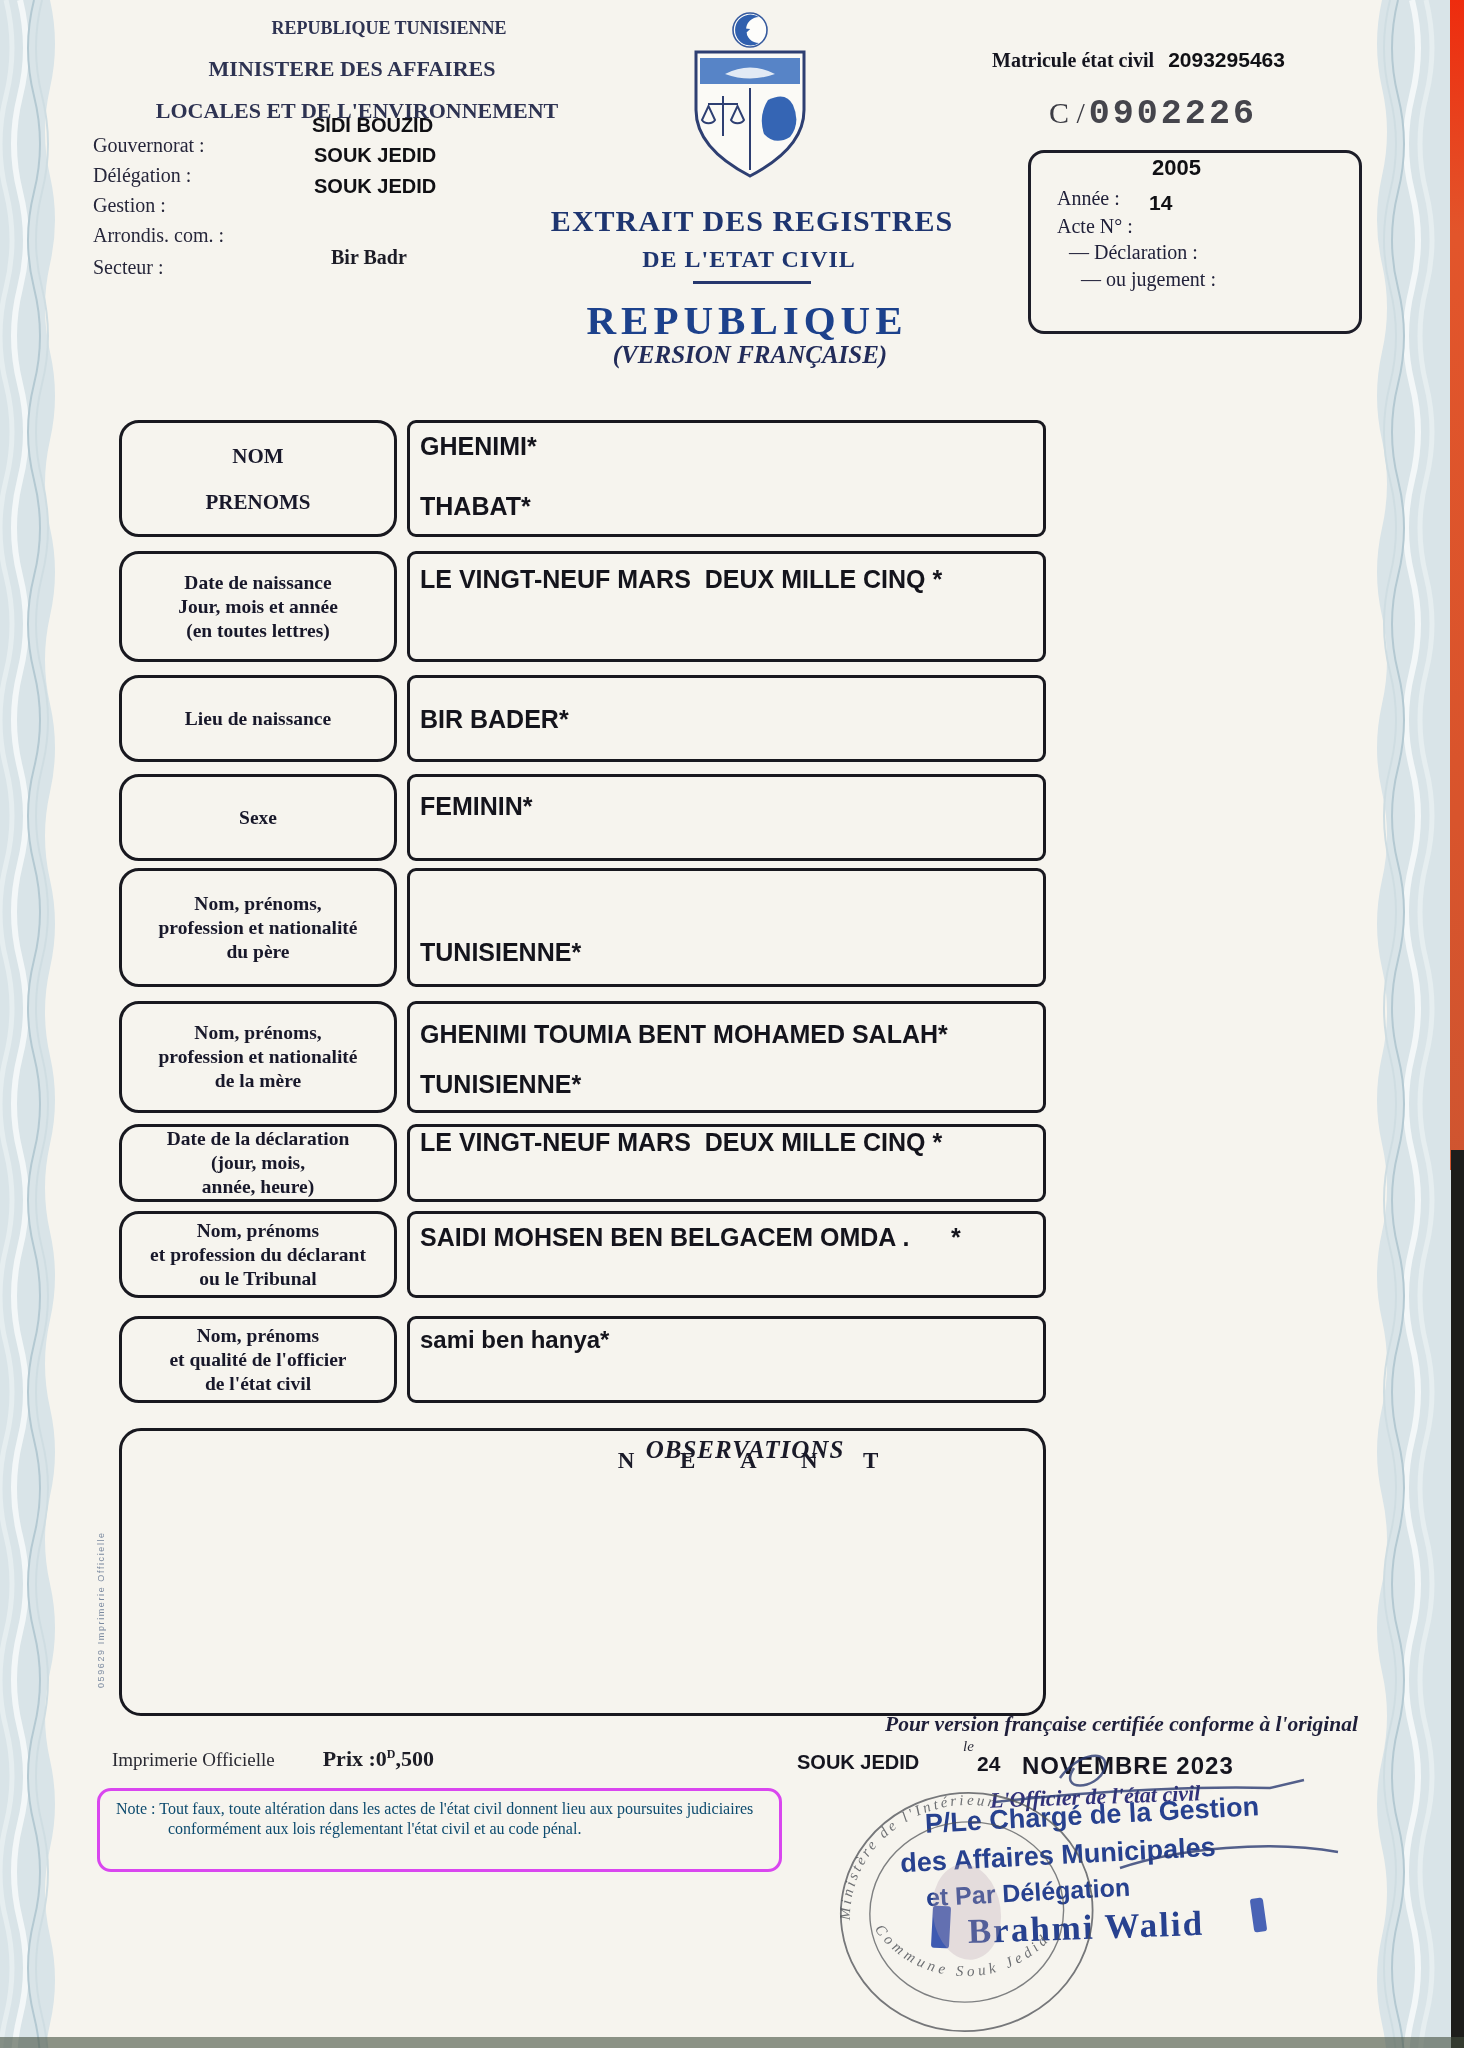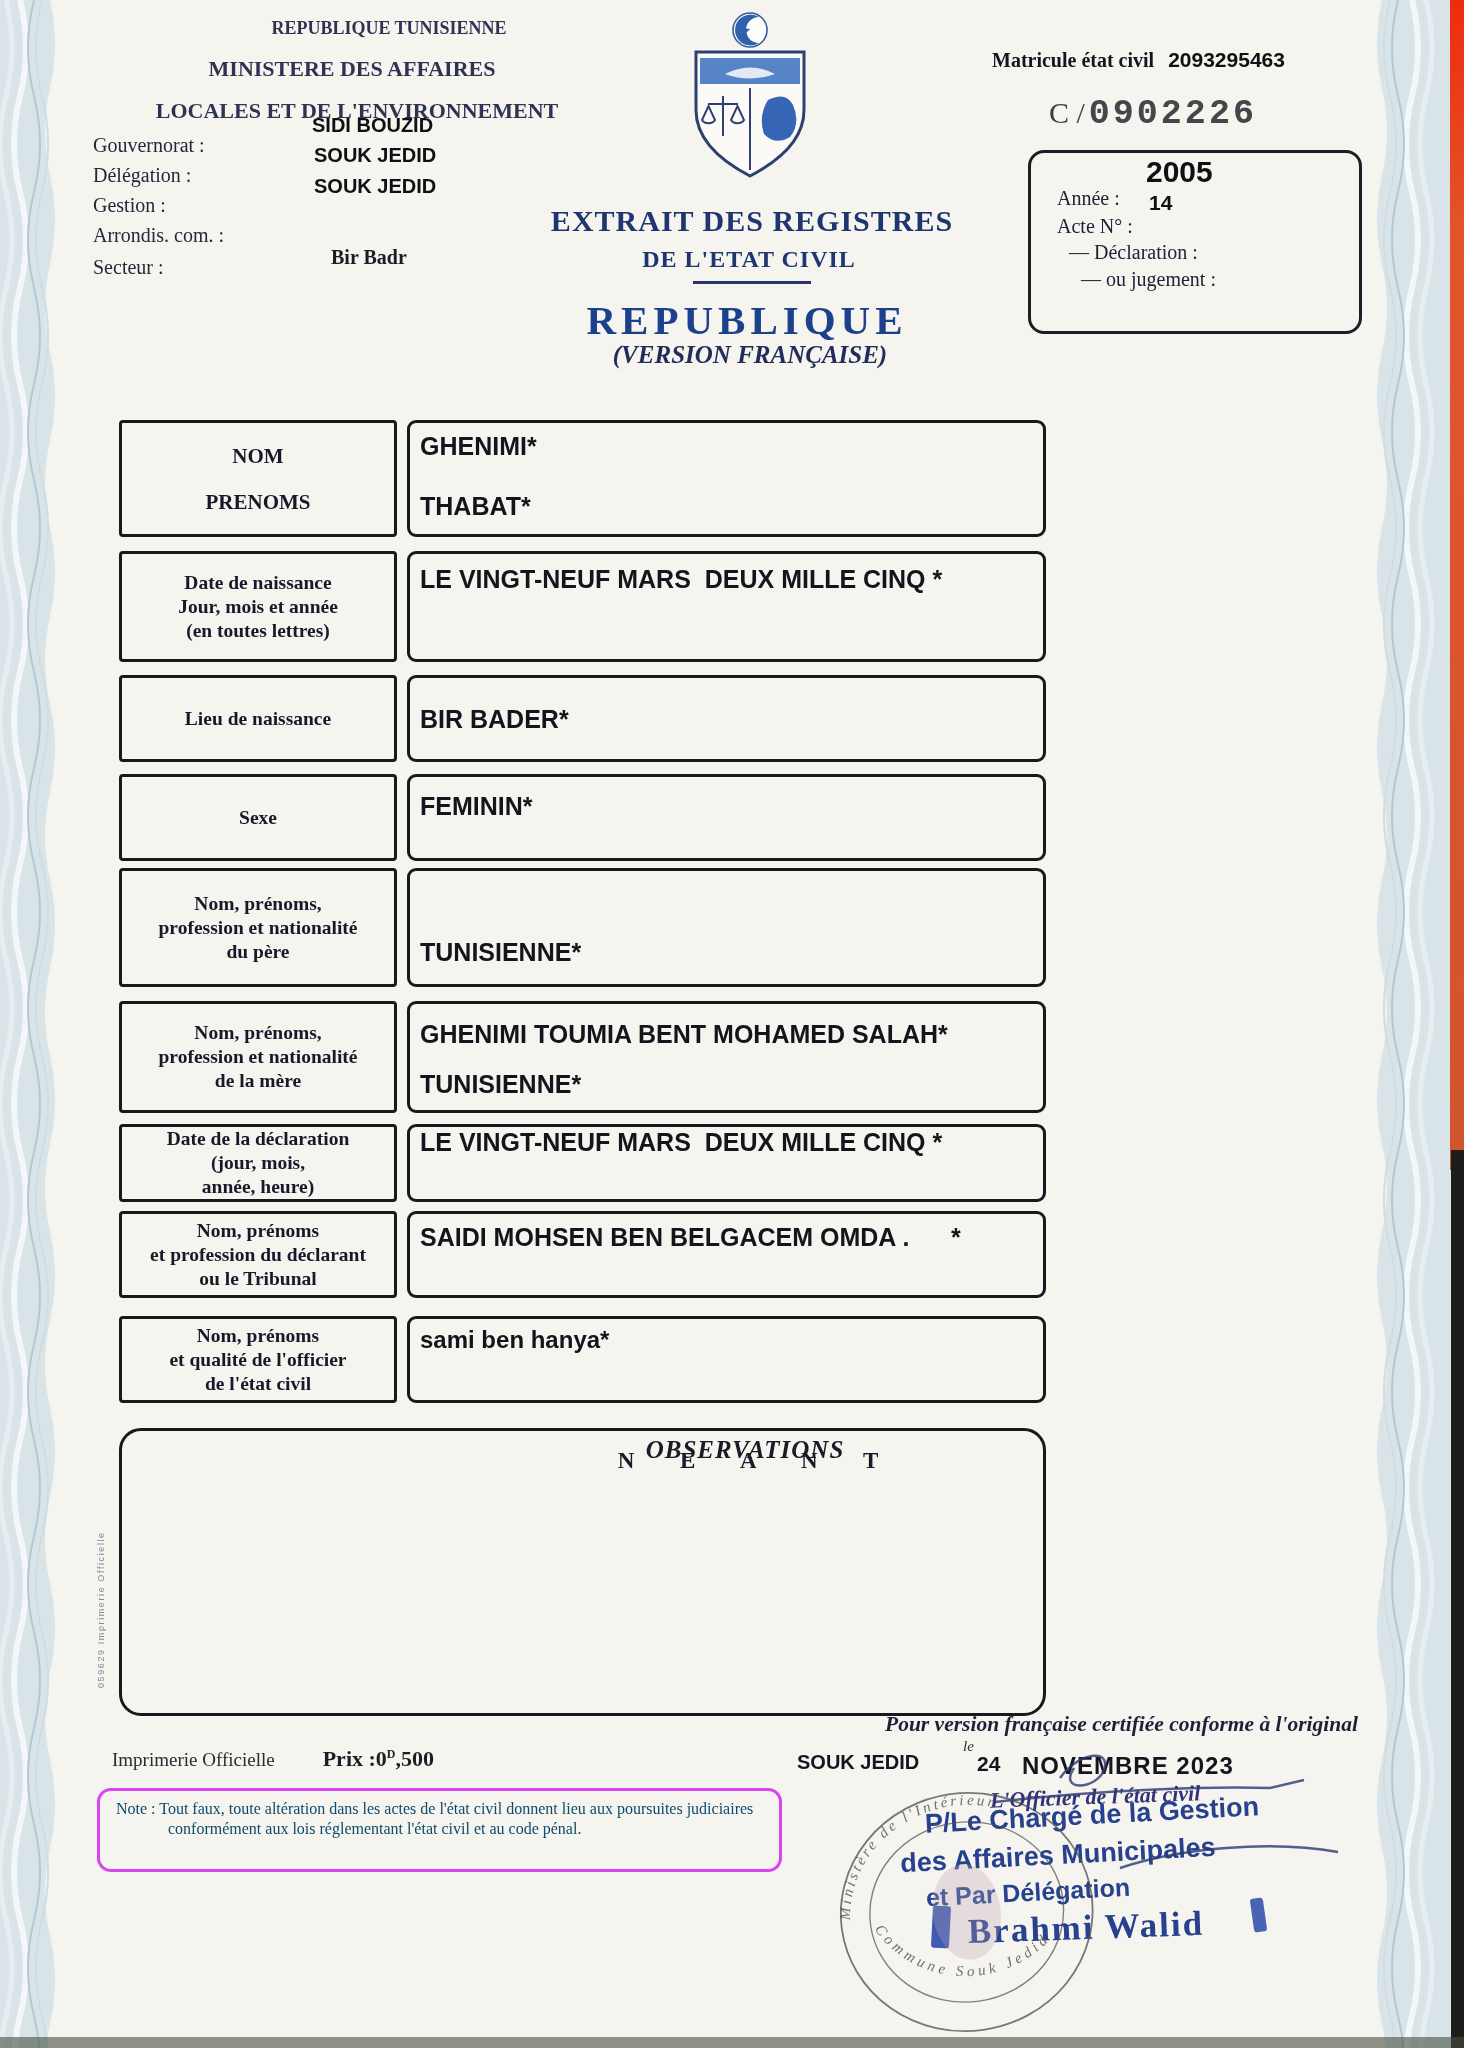--- a/index.html
+++ b/index.html
@@ -17,21 +17,21 @@
   
   .title1{font-size:30px;font-weight:700;color:#1e3570;letter-spacing:1px;}
   .title2{font-size:24px;font-weight:700;color:#1e3570;letter-spacing:1px;}
   .naissance{font-size:41px;font-weight:700;color:#1c418c;letter-spacing:5px;}
   .version{font-size:25px;font-weight:700;font-style:italic;color:#222c5a;}
   
   .acte-box{border:3px solid #1d1d28;border-radius:16px;background:transparent;}
   .acte-lbl{font-size:20px;color:#21213a;white-space:nowrap;}
   .acte-val{font-size:21px;font-weight:700;font-family:"Liberation Sans",sans-serif;color:#101014;}
   
-  .lbl-box{border:3px solid #18181f;border-radius:4px;display:flex;align-items:center;justify-content:center;
+  .lbl-box{border:3px solid #18181f;border-radius:20px;display:flex;align-items:center;justify-content:center;
            text-align:center;font-size:19.5px;font-weight:600;color:#18182a;line-height:24px;white-space:pre-line;}
   .val-box{border:3px solid #18181f;border-radius:9px;}
   .val{position:absolute;left:10px;right:6px;font-family:"Liberation Sans",sans-serif;
        font-weight:700;font-size:25px;color:#14141c;white-space:pre-wrap;line-height:26px;}
   
   .obs-box{border:3px solid #18181f;border-radius:22px;}
   .obs-title{font-size:25px;font-weight:700;font-style:italic;letter-spacing:1px;color:#1a1a28;}
   .neant{font-size:23px;font-weight:700;letter-spacing:20px;color:#1a1a28;}
   
   .note-box{border:3px solid #d946ef;border-radius:14px;font-size:16px;line-height:20px;color:#0c4a6e;
@@ -105,21 +105,21 @@
 
   <div class="abs" style="left:992px;top:48px;">
     <span style="font-size:20px;font-weight:700;color:#15151f;">Matricule état civil</span>
     <span class="sans" style="font-size:21px;font-weight:700;color:#101014;margin-left:10px;">2093295463</span>
   </div>
   <div class="abs" style="left:1049px;top:94px;">
     <span style="font-size:30px;color:#3c3c44;">C /</span>
     <span class="mono" style="font-size:35px;font-weight:700;letter-spacing:3px;color:#45454c;">0902226</span>
   </div>
   <div class="abs acte-box" style="left:1028px;top:150px;width:328px;height:178px;">
-    <div class="abs acte-val" style="left:115px;top:2px;font-size:30px;">2005</div>
+    <div class="abs acte-val" style="left:121px;top:2px;font-size:22px;">2005</div>
     <div class="abs acte-lbl" style="left:26px;top:34px;">Année :</div>
     <div class="abs acte-val" style="left:118px;top:38px;">14</div>
     <div class="abs acte-lbl" style="left:26px;top:62px;">Acte N° :</div>
     <div class="abs acte-lbl" style="left:38px;top:88px;">— Déclaration :</div>
     <div class="abs acte-lbl" style="left:50px;top:115px;">— ou jugement :</div>
   </div>
 
   <div id="form-rows">
     <div>
       <div class="abs lbl-box" style="left: 119px; top: 420px; width: 272px; height: 111px; font-size: 21px; font-weight: 700; line-height: 46px;">NOM

